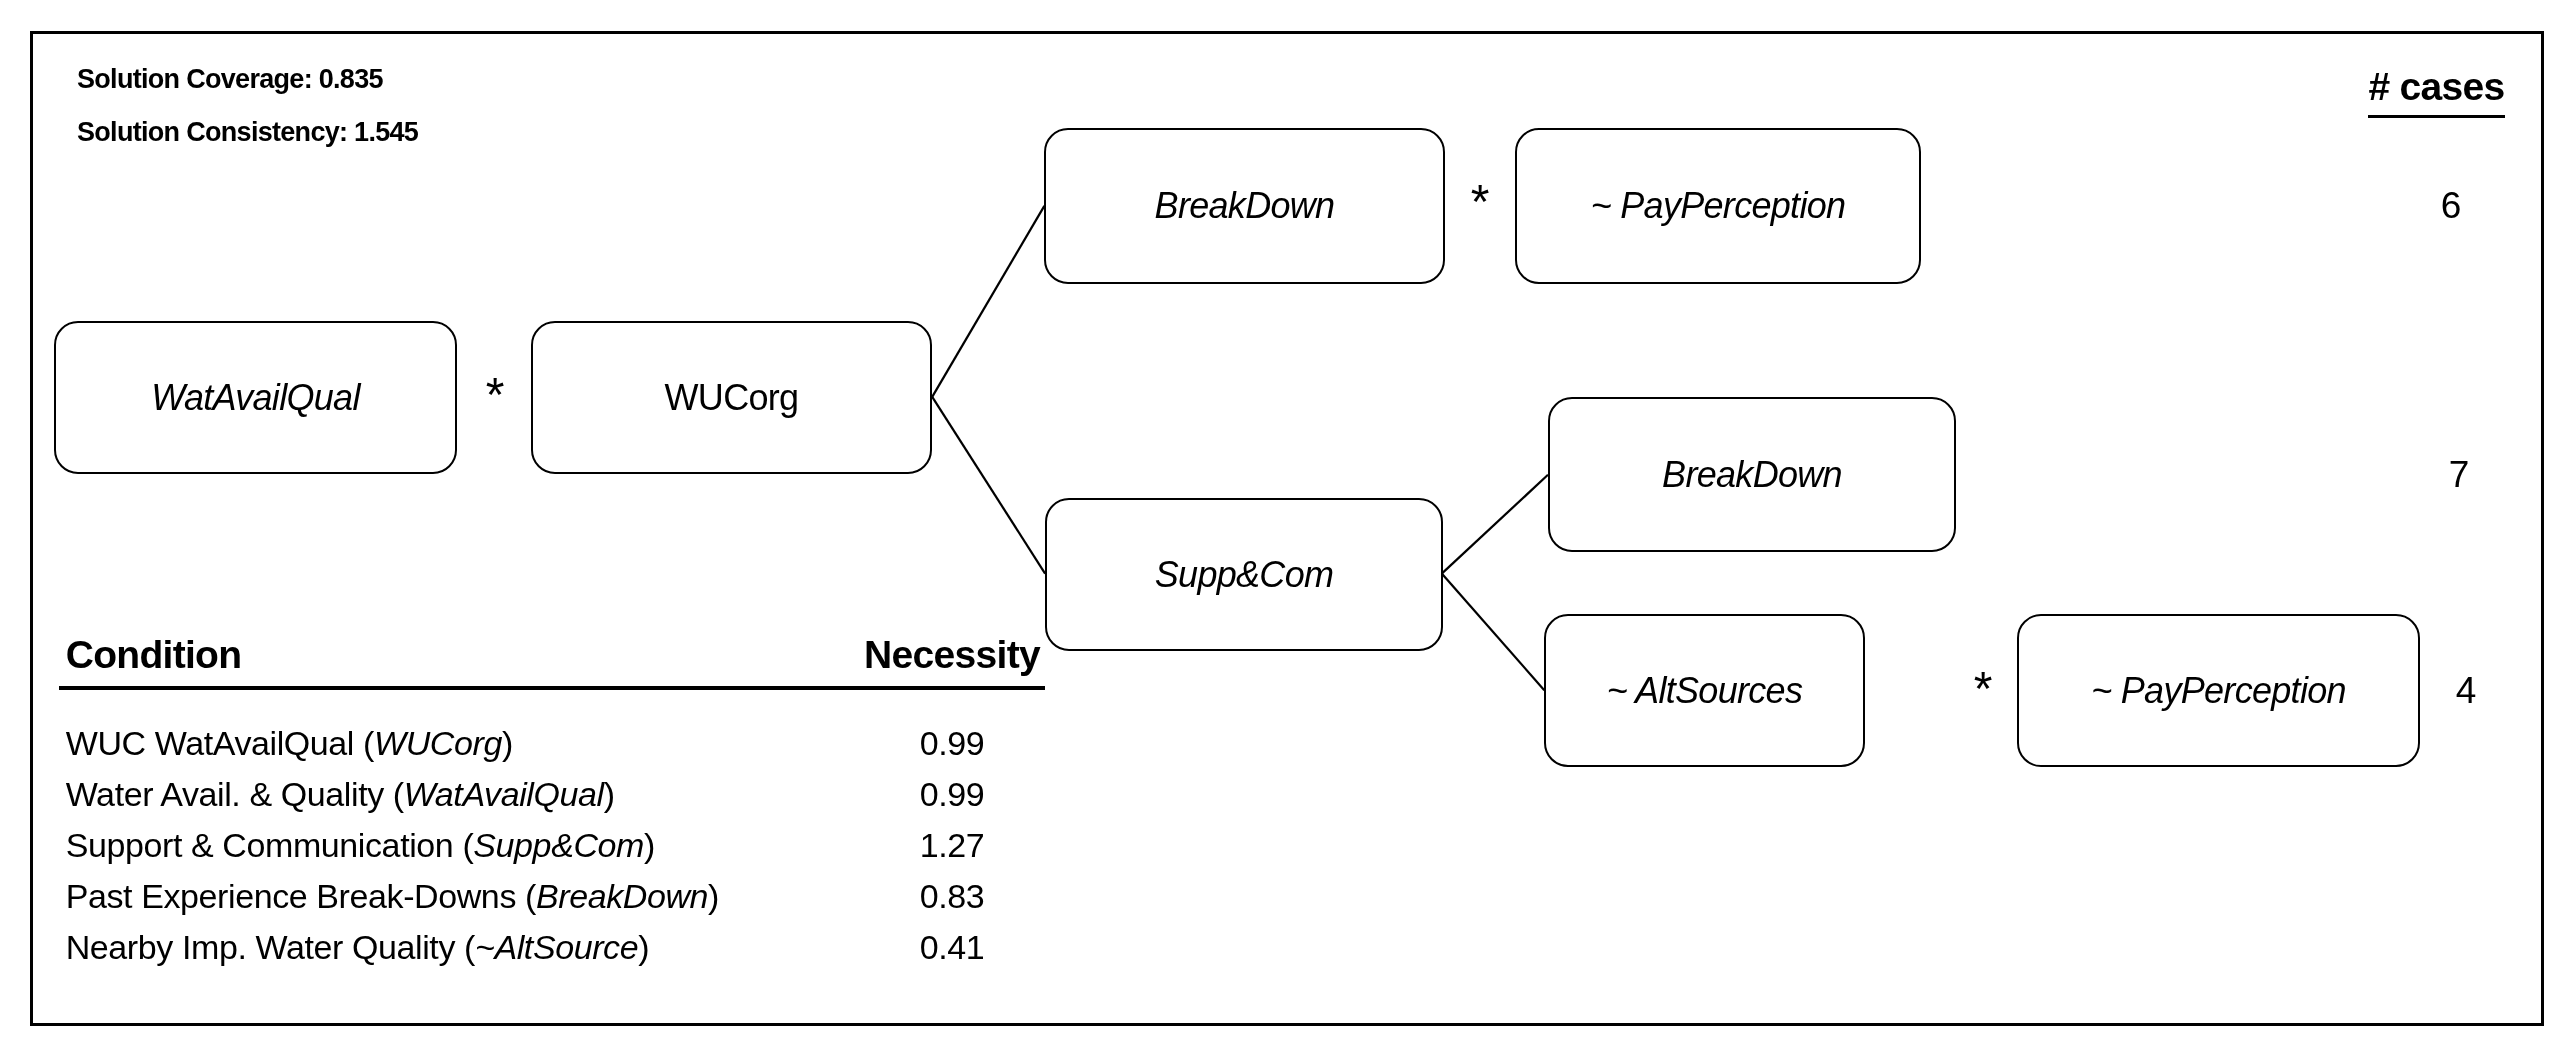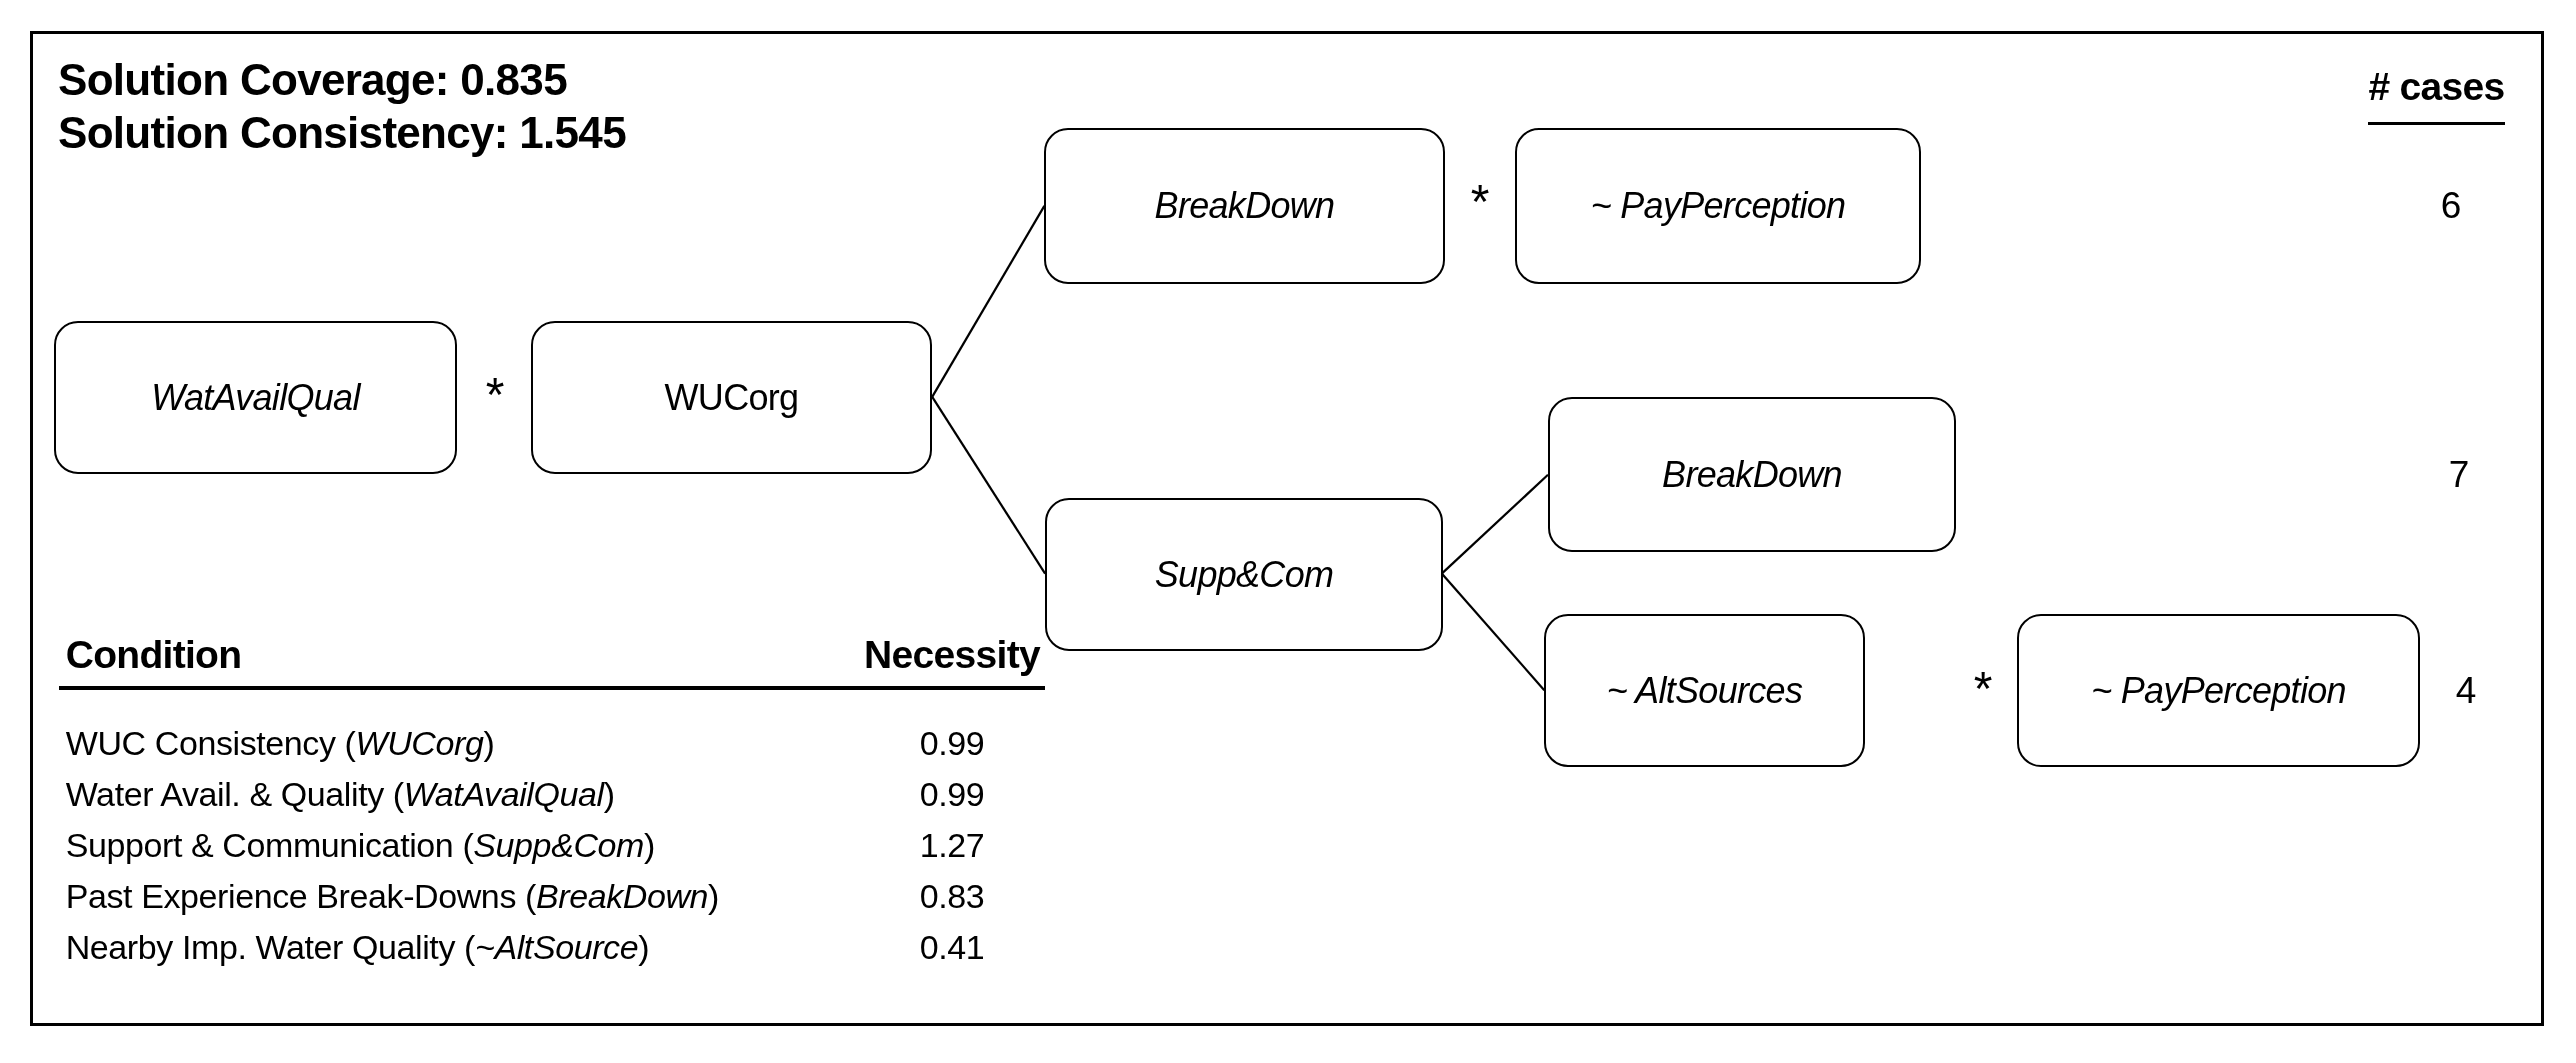--- a/index.html
+++ b/index.html
@@ -21,39 +21,39 @@
     box-sizing: border-box;
     background: #fff;
   }
   .connectors {
     position: absolute;
     left: 0; top: 0;
     width: 2576px; height: 1064px;
   }
   .stats {
     position: absolute;
-    left: 58px; top: 53px;
-    font-size: 44px;
+    left: 77px; top: 53px;
+    font-size: 27px;
     font-weight: bold;
     line-height: 53px;
     letter-spacing: -0.7px;
     white-space: nowrap;
   }
   .cases-header {
     position: absolute;
     left: 2340px; top: 65px;
     width: 193px;
     text-align: center;
     font-size: 39px;
     font-weight: bold;
     letter-spacing: -0.7px;
   }
   .cases-header .underlined {
     border-bottom: 3.7px solid #000;
-    padding-bottom: 14px;
+    padding-bottom: 7px;
   }
   .case-num {
     position: absolute;
     width: 104px;
     text-align: center;
     font-size: 37px;
     line-height: 46px;
   }
   .node {
     position: absolute;
@@ -158,21 +158,21 @@
 <div class="node" style="left:2017px; top:614px; width:403px; height:153px;">~ PayPerception</div>
 
 <div class="ntable">
   <div class="thead">
     <span>Condition</span>
     <span class="necessity-col">Necessity</span>
   </div>
   <div class="rule"></div>
   <div class="rows">
     <div class="trow">
-      <span><span>WUC Consistency (</span><span class="code">WUCorg</span><span>)</span></span>
+      <span><span>WUC WatAvailQual (</span><span class="code">WUCorg</span><span>)</span></span>
       <span class="necessity-col">0.99</span>
     </div>
     <div class="trow">
       <span><span>Water Avail. &amp; Quality (</span><span class="code">WatAvailQual</span><span>)</span></span>
       <span class="necessity-col">0.99</span>
     </div>
     <div class="trow">
       <span><span>Support &amp; Communication (</span><span class="code">Supp&amp;Com</span><span>)</span></span>
       <span class="necessity-col">1.27</span>
     </div>

